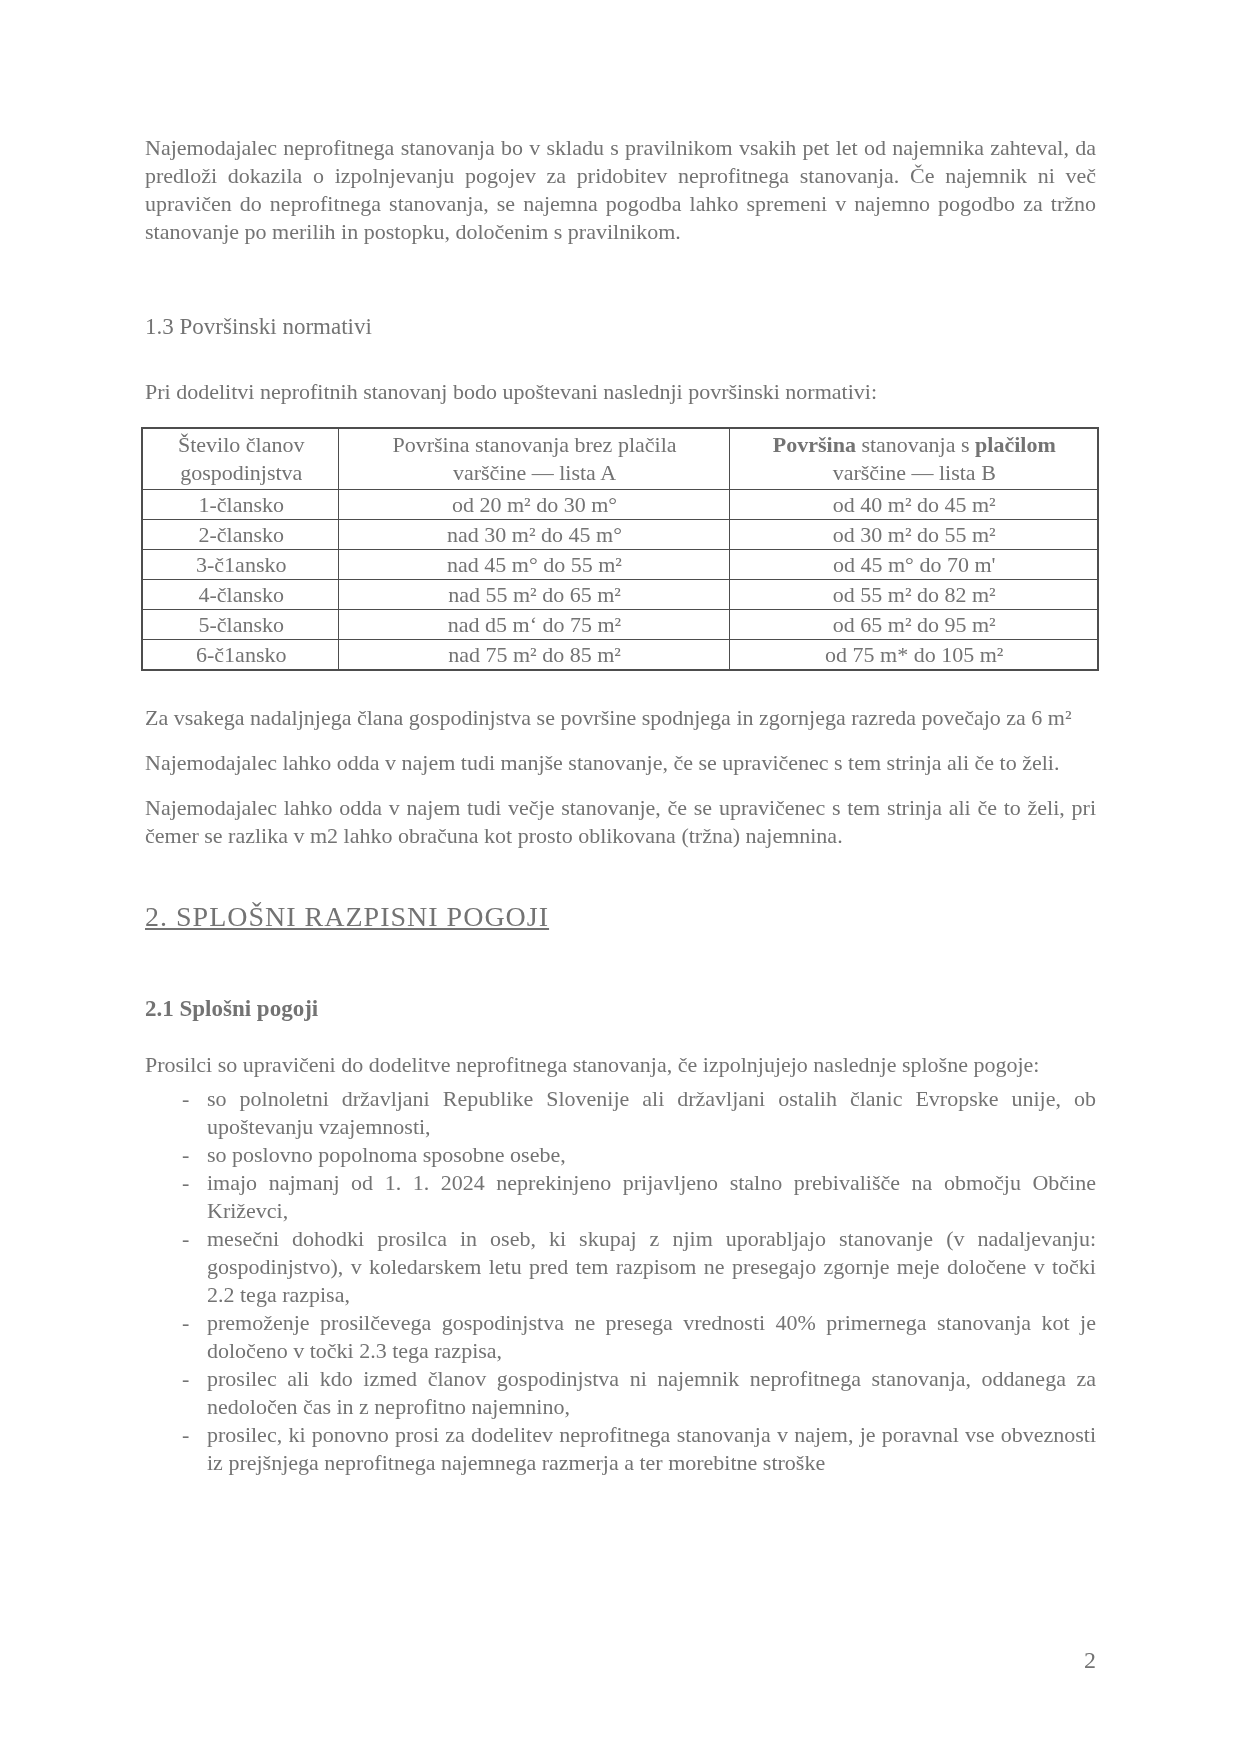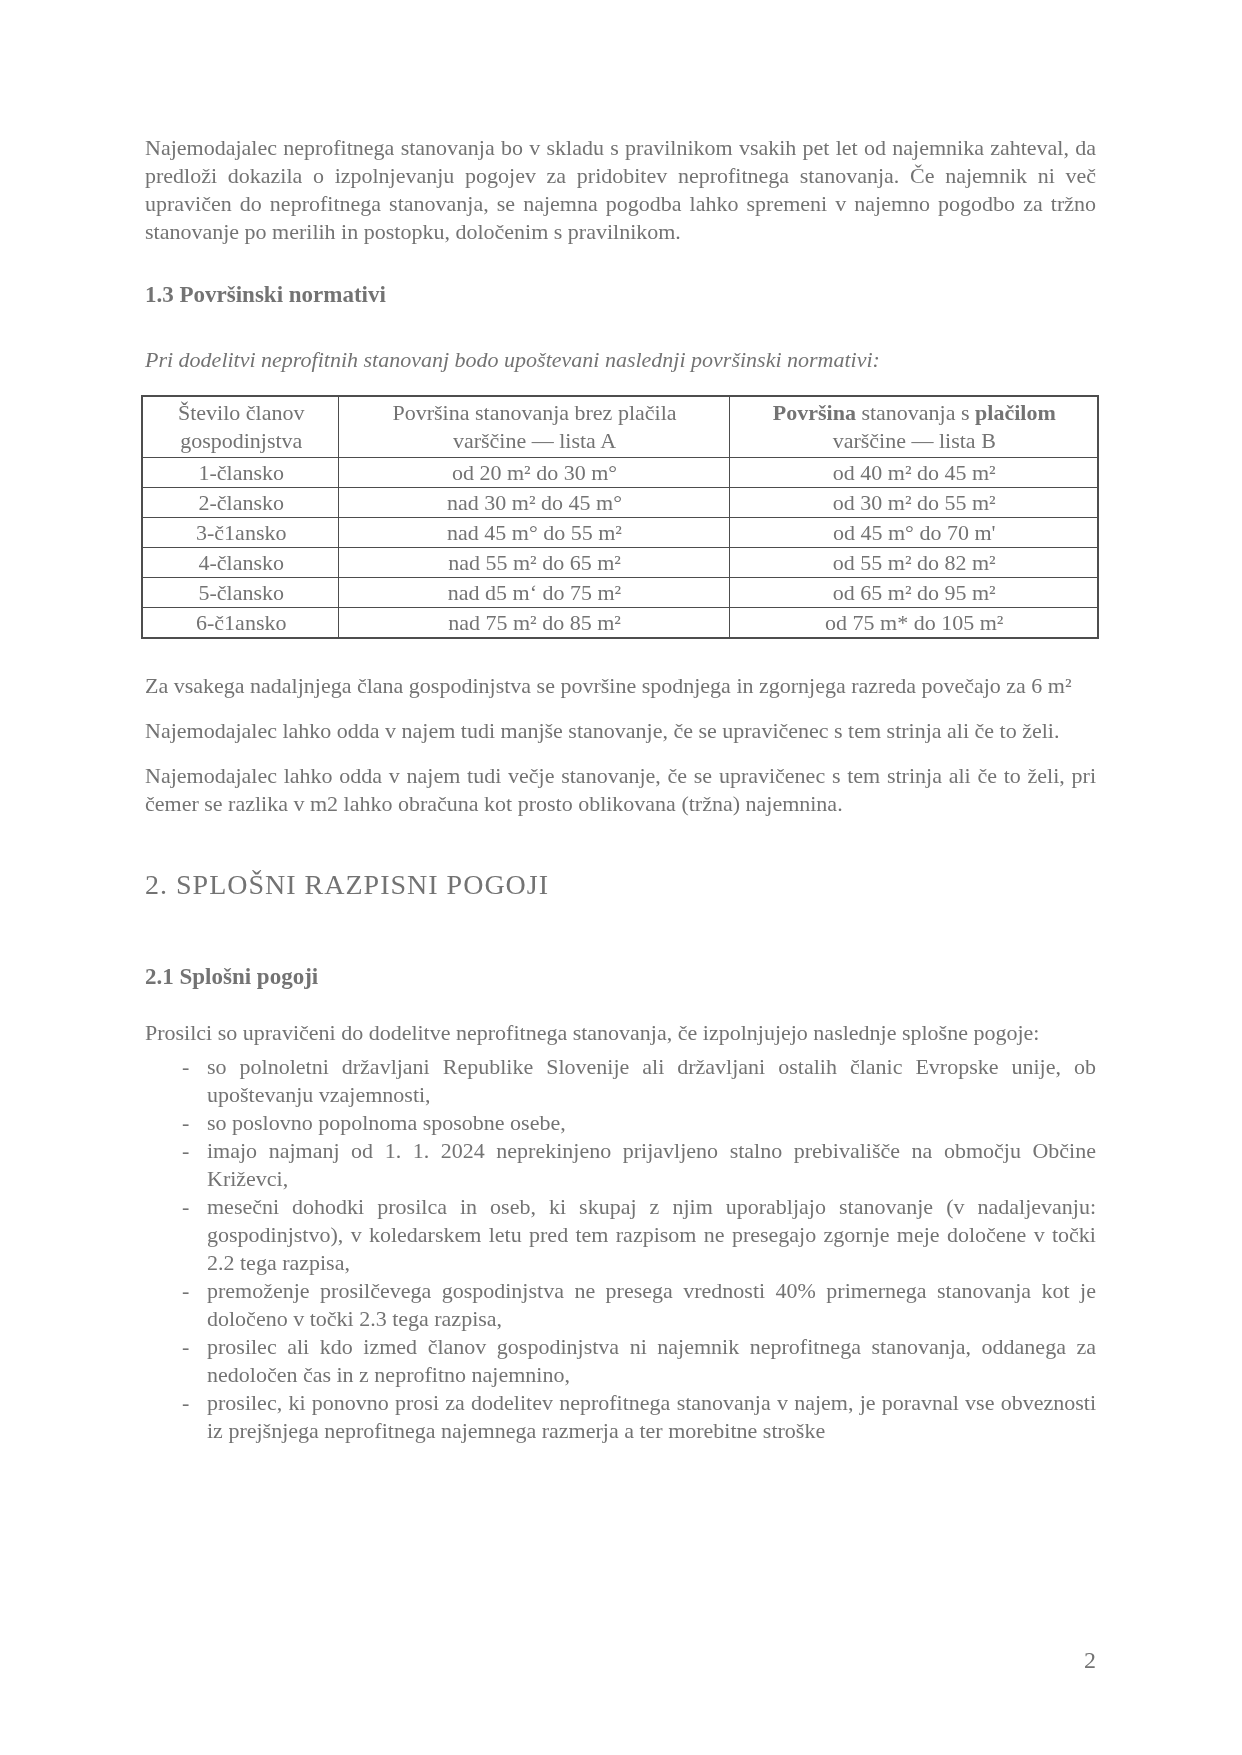--- a/index.html
+++ b/index.html
@@ -19,26 +19,26 @@
     top:0;
     width:951px;
   }
   .body-text {
     font-size:22px;
     line-height:28px;
     text-align:justify;
   }
   .p-intro      { margin-top:134px; }
   .h-13 {
-    margin-top:34px;
+    margin-top:66px;
     font-size:23px;
     line-height:30px;
-    font-weight:bold;
-  }
-  .p-table-intro { margin-top:36px; text-align:left;font-style:italic; }
+    font-weight:normal;
+  }
+  .p-table-intro { margin-top:36px; text-align:left; }
   table.norms {
     margin-top:21px;
     margin-left:-4px;
     width:956px;
     border-collapse:collapse;
     border:2px solid #4d4d4d;
     table-layout:fixed;
   }
   table.norms col.c1 { width:196px; }
   table.norms col.c2 { width:391px; }
@@ -55,20 +55,21 @@
   table.norms td { line-height:25px; height:30px; white-space:nowrap; }
   .bold { font-weight:bold; }
   .note { margin-top:17px; }
   .note-first { margin-top:33px; }
   .h-2 {
     margin-top:49px;
     font-size:28px;
     line-height:36px;
     font-weight:normal;
     letter-spacing:1px;
+    text-decoration:underline;
   }
   .h-21 {
     margin-top:59px;
     font-size:23px;
     line-height:30px;
     font-weight:bold;
   }
   .p-prosilci { margin-top:27px; }
   ul.conditions {
     list-style:none;

